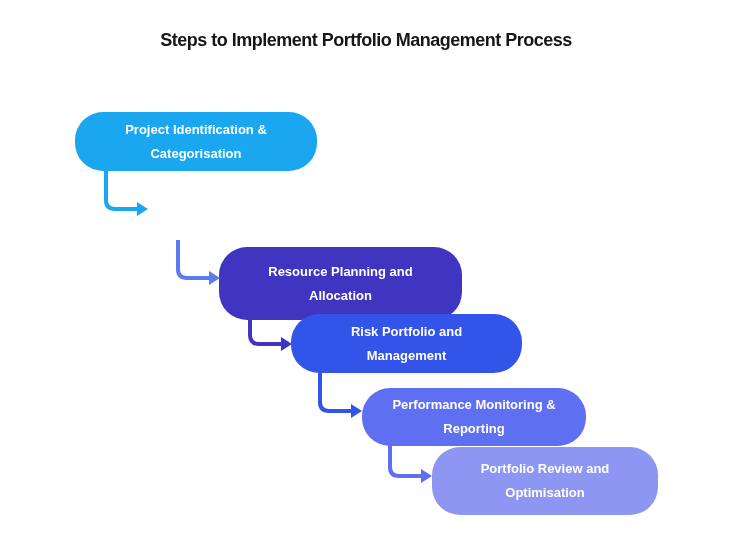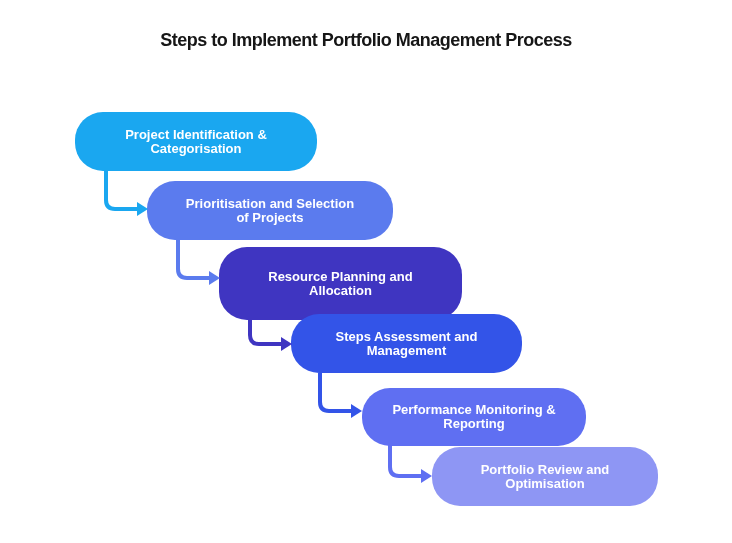--- a/index.html
+++ b/index.html
@@ -25,60 +25,56 @@
     border-radius:28px;
     display:flex;
     align-items:center;
     justify-content:center;
     text-align:center;
   }
   .box-label{
     color:#ffffff;
     font-size:13px;
     font-weight:bold;
-    line-height:14px;
+    line-height:24px;
     white-space:pre-line;
   }
   .b0{left:75px;top:112px;width:242px;height:59px;}
   .b1{left:147px;top:181px;width:246px;height:59px;}
   .b2{left:219px;top:247px;width:243px;height:73px;}
   .b3{left:291px;top:314px;width:231px;height:59px;}
   .b4{left:362px;top:380px;width:224px;height:58px;}
-  .b5{left:432px;top:447px;width:226px;height:59px;justify-content:center;}
+  .b5{left:432px;top:447px;width:226px;height:68px;justify-content:center;}
   .conn{position:absolute;width:46px;height:48px;}
   .c0{left:104px;top:171px;}
   .c1{left:176px;top:240px;}
   .c2{left:248px;top:306px;}
   .c3{left:318px;top:373px;}
   .c4{left:388px;top:438px;}
 </style>
 </head>
 <body>
 
 <div class="canvas">
 
   <h1 class="title">Steps to Implement Portfolio Management Process</h1>
 
   <div class="box b0" style="background: rgb(26, 167, 240);">
     <span class="box-label">Project Identification &amp;
 Categorisation</span>
   </div>
 
-  <div class="box b1" style="background: rgb(91, 123, 238);">
-    <span class="box-label">Prioritisation and Selection
-of Projects</span>
-  </div>
 
   <div class="box b2" style="background: rgb(63, 53, 193);">
     <span class="box-label">Resource Planning and
 Allocation</span>
   </div>
 
   <div class="box b3" style="background: rgb(51, 84, 232);">
-    <span class="box-label">Steps Assessment and
+    <span class="box-label">Risk Portfolio and
 Management</span>
   </div>
 
   <div class="box b4" style="background: rgb(95, 111, 242); margin-top: 8px;">
     <span class="box-label">Performance Monitoring &amp;
 Reporting</span>
   </div>
 
   <div class="box b5" style="background: rgb(142, 150, 244);">
     <span class="box-label">Portfolio Review and

